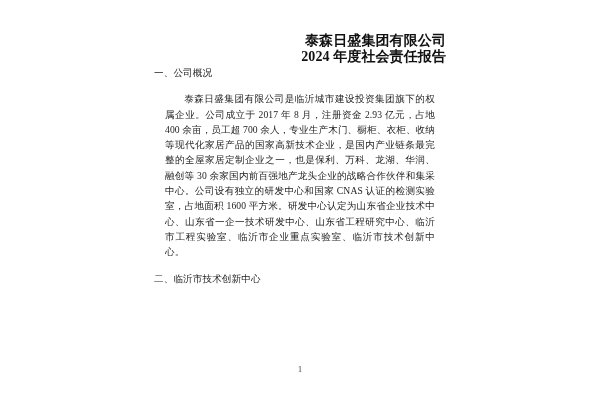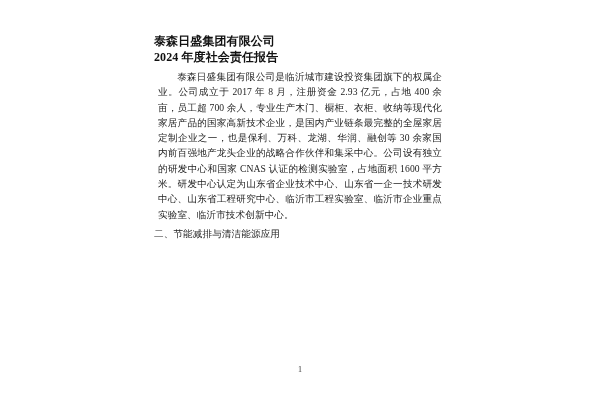--- a/index.html
+++ b/index.html
@@ -20,33 +20,33 @@
     position: absolute;
     left: 154px;
     top: 33px;
     width: 292px;
     font-size: 9.6px;
     line-height: 15.3px;
     letter-spacing: 0.1px;
   }
   .doc-title,
   .doc-subtitle {
-    text-align: left;
+    text-align: right;
     font-weight: bold;
-    font-size: 12px;
+    font-size: 14px;
     line-height: 16px;
     color: #111111;
   }
   .section-heading {
     font-size: 9.6px;
     line-height: 15.3px;
     color: #1d1d1d;
   }
   .doc p {
-    margin: 4px;
+    margin: 11px;
     text-indent: 2em;
     text-align: justify;
     color: #1d1d1d;
   }
   .page-number {
     position: absolute;
     left: 0;
     top: 365px;
     width: 600px;
     text-align: center;
@@ -56,19 +56,20 @@
   }
 </style>
 </head>
 <body>
 
 <div class="viewport">
   <div class="doc">
     <div class="doc-title">泰森日盛集团有限公司</div>
     <div class="doc-subtitle">2024 年度社会责任报告</div>
 
+    <div class="section-heading">一、公司概况</div>
     <p>泰森日盛集团有限公司是临沂城市建设投资集团旗下的权属企业。公司成立于 2017 年 8 月，注册资金 2.93 亿元，占地 400 余亩，员工超 700 余人，专业生产木门、橱柜、衣柜、收纳等现代化家居产品的国家高新技术企业，是国内产业链条最完整的全屋家居定制企业之一，也是保利、万科、龙湖、华润、融创等 30 余家国内前百强地产龙头企业的战略合作伙伴和集采中心。公司设有独立的研发中心和国家 CNAS 认证的检测实验室，占地面积 1600 平方米。研发中心认定为山东省企业技术中心、山东省一企一技术研发中心、山东省工程研究中心、临沂市工程实验室、临沂市企业重点实验室、临沂市技术创新中心。</p>
 
-    <div class="section-heading">二、节能减排与清洁能源应用</div>
+    <div class="section-heading">二、临沂市技术创新中心</div>
   </div>
 
   <div class="page-number">1</div>
 </div>
 
 </body></html>

